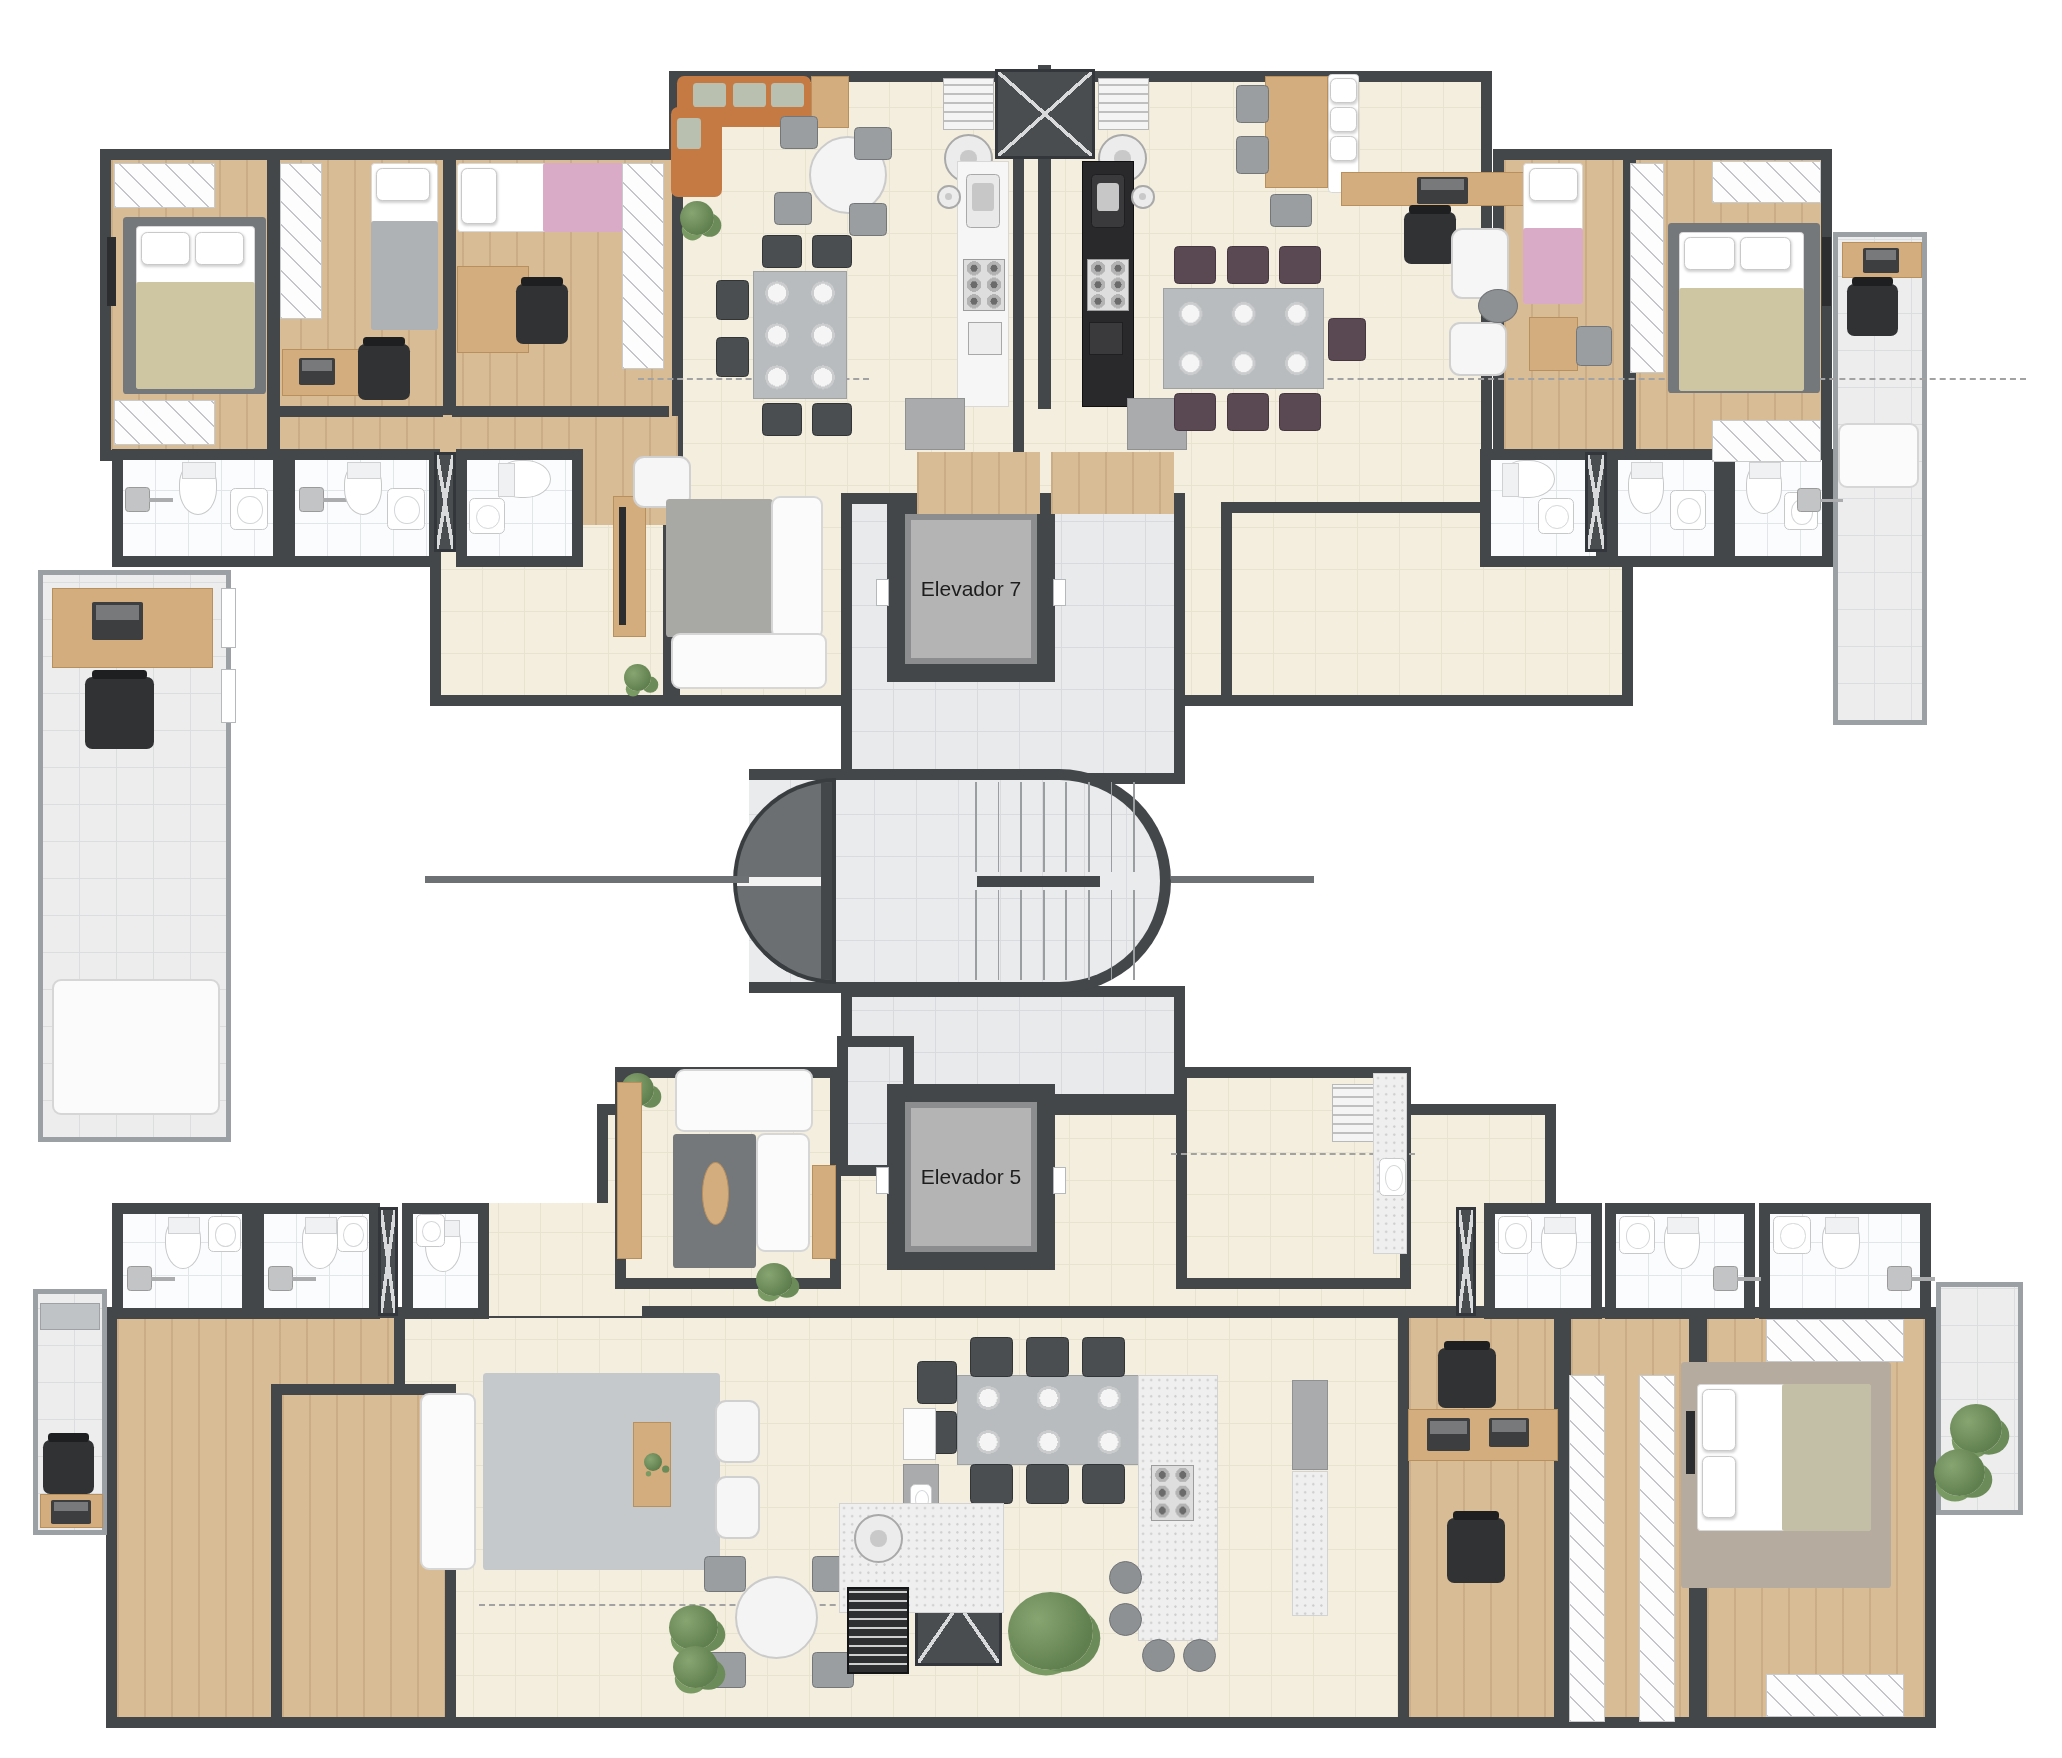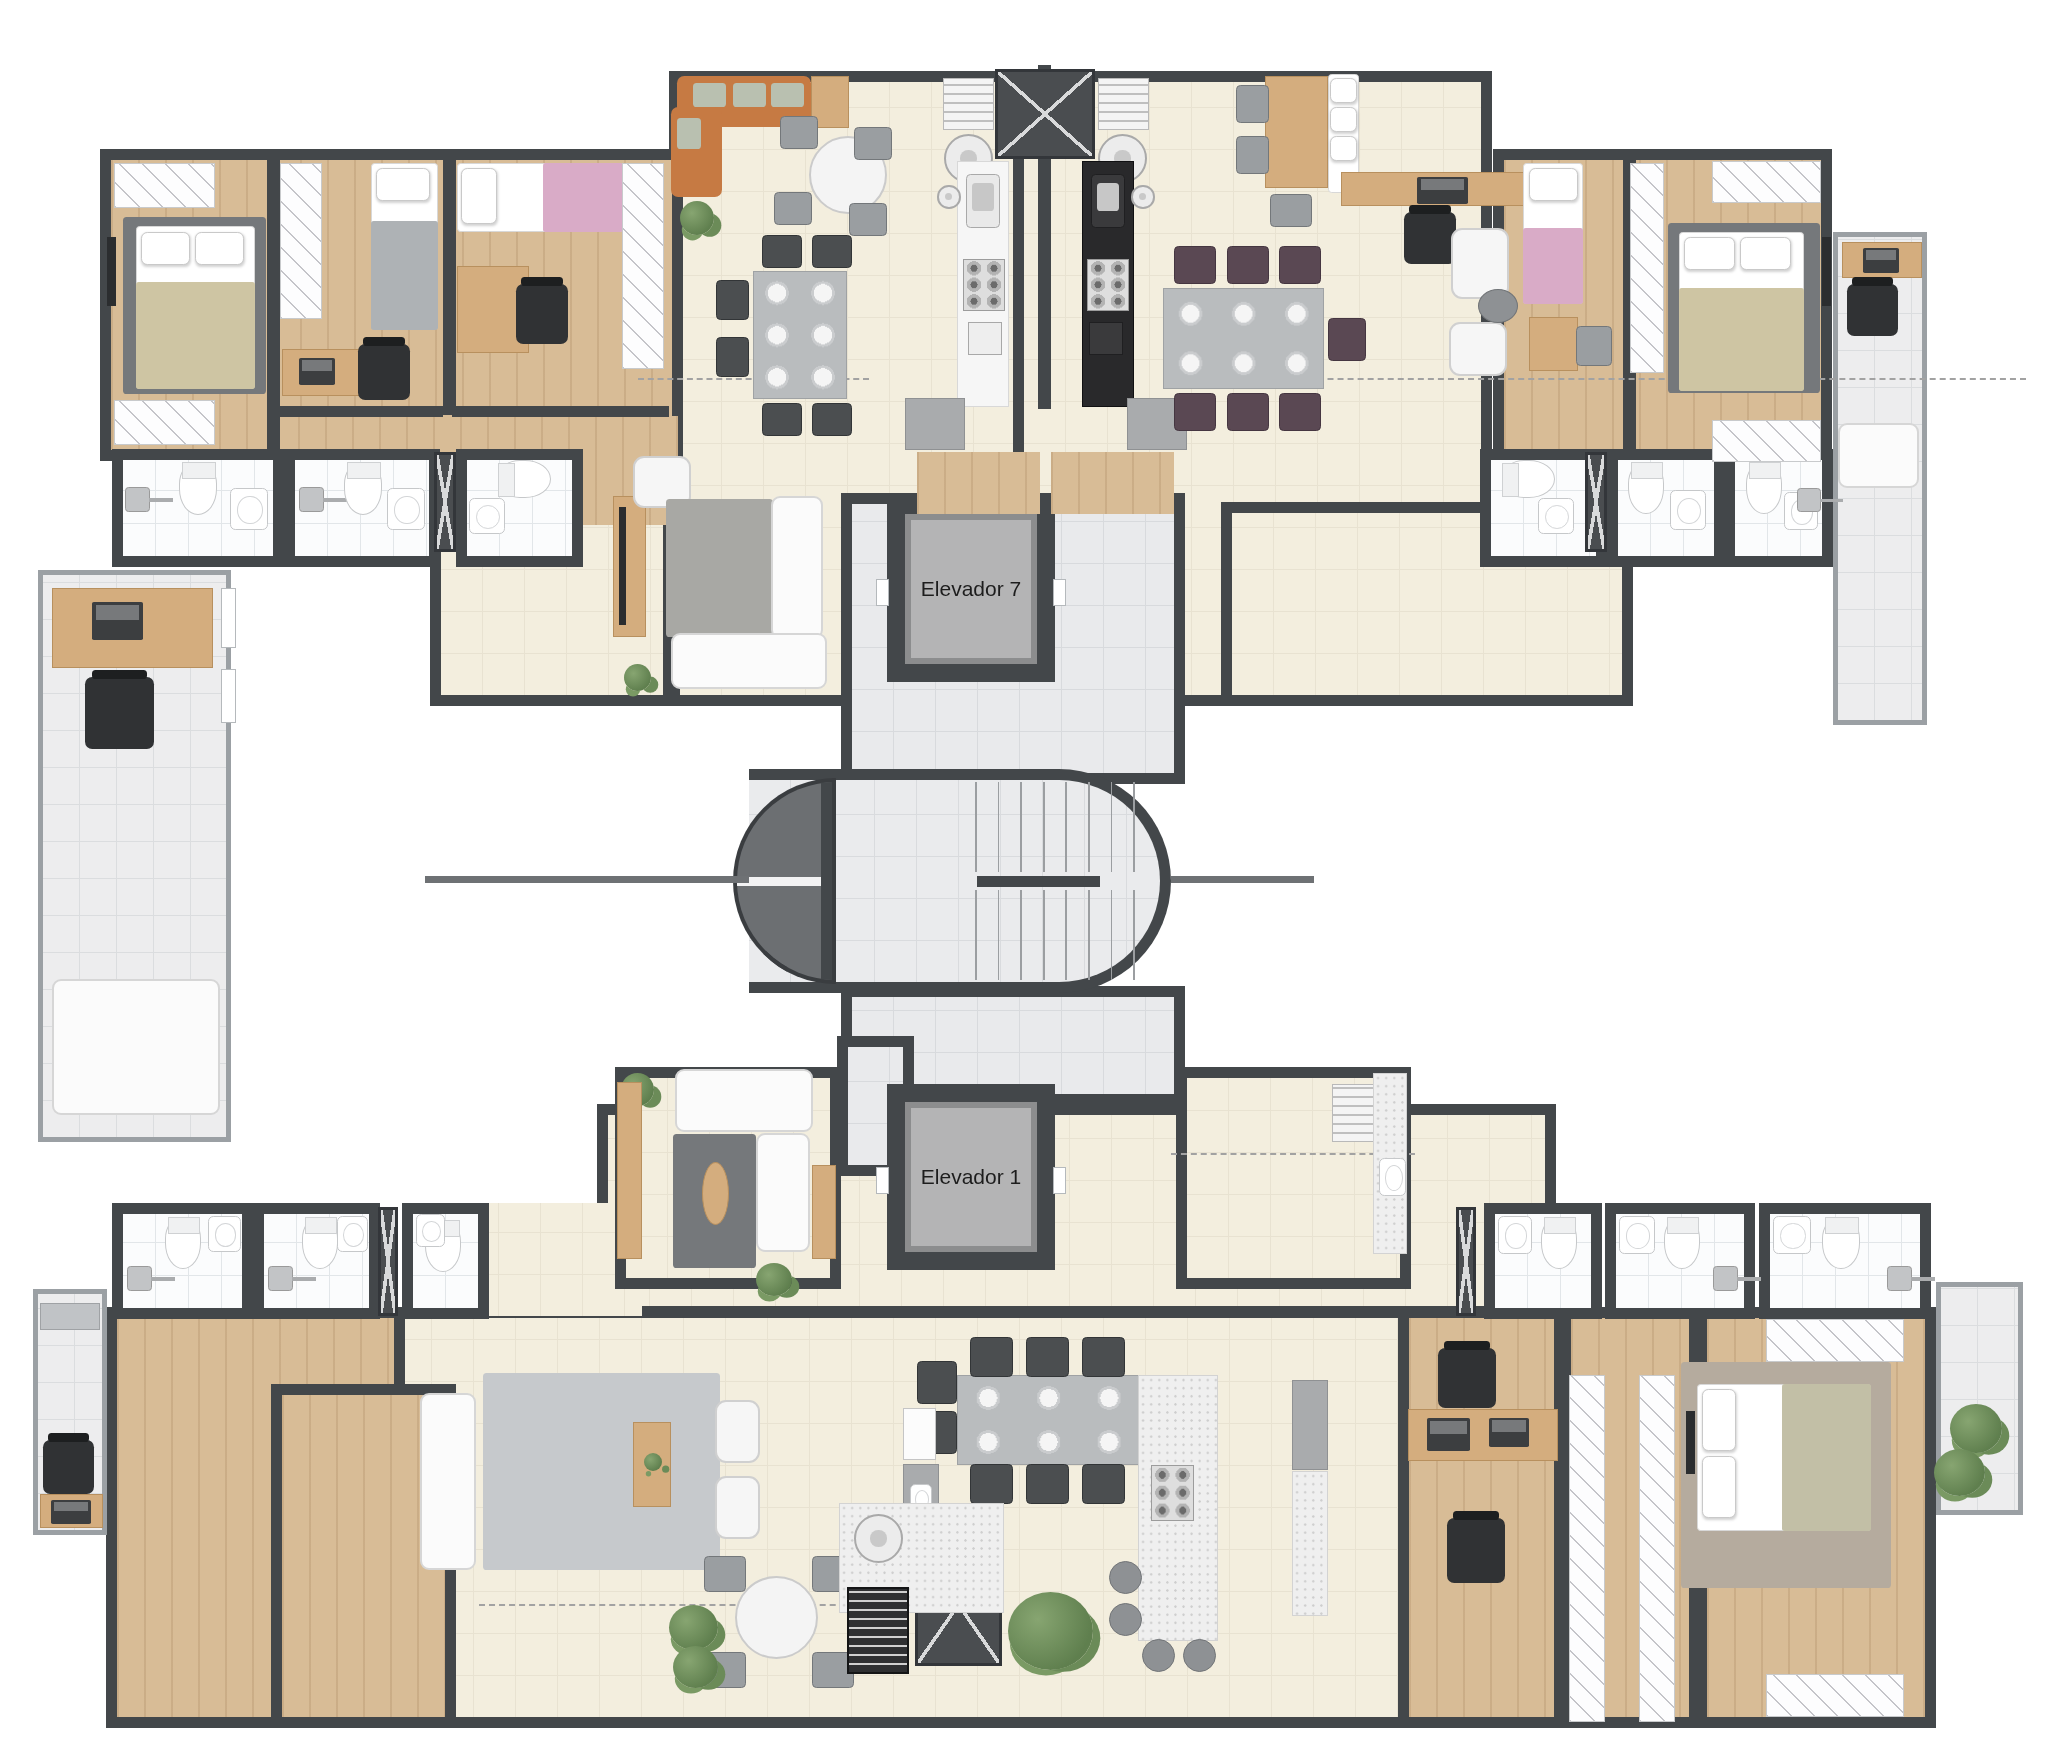--- a/index.html
+++ b/index.html
@@ -360,15 +360,15 @@
     <div class="f sinkb" style="left: 416px; top: 1214px; width: 29px; height: 33px;"></div>
     <div class="f sinkb" style="left: 1498px; top: 1216px; width: 34px; height: 38px;"></div>
     <div class="f toilet" style="left: 1541px; top: 1218px; width: 36px; height: 51px;"></div>
     <div class="f sinkb" style="left: 1619px; top: 1216px; width: 36px; height: 38px;"></div>
     <div class="f toilet" style="left: 1664px; top: 1218px; width: 36px; height: 51px;"></div>
     <div class="f shower" style="left: 1713px; top: 1266px; width: 25px; height: 25px;"></div>
     <div class="f sinkb" style="left: 1773px; top: 1216px; width: 38px; height: 38px;"></div>
     <div class="f toilet" style="left: 1822px; top: 1218px; width: 38px; height: 51px;"></div>
     <div class="f shower" style="left: 1887px; top: 1266px; width: 25px; height: 25px;"></div>
     <div id="elab1" class="elab" style="left:887px;top:577px;width:168px;">Elevador 7</div>
-    <div id="elab2" class="elab" style="left:887px;top:1165px;width:168px;">Elevador 1</div>
+    <div id="elab2" class="elab" style="left:887px;top:1165px;width:168px;">Elevador 5</div>
   </div>
 
 
 </body></html>

